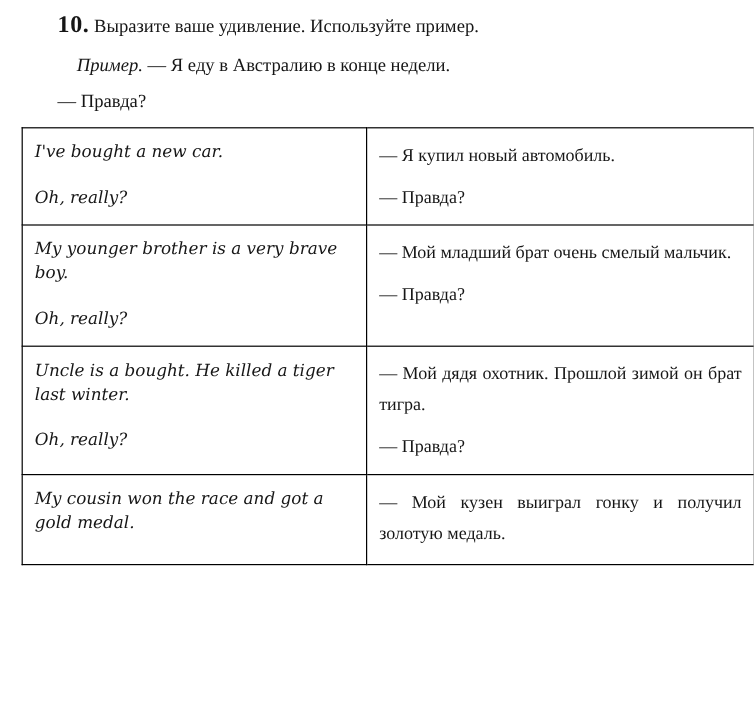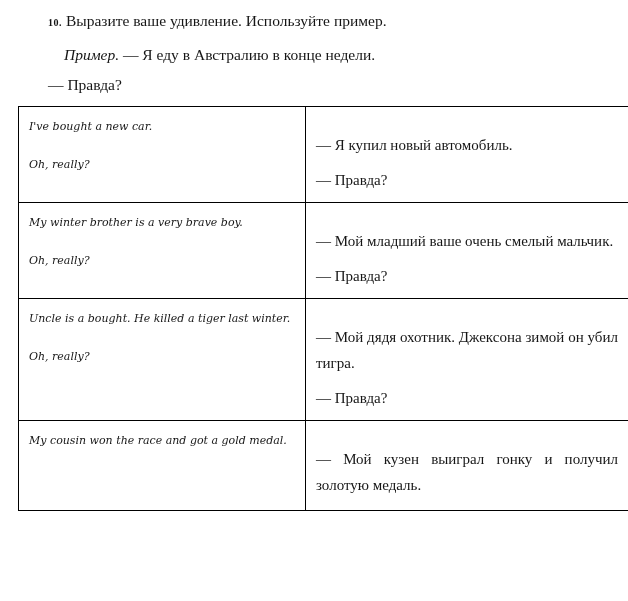--- a/index.html
+++ b/index.html
@@ -23,21 +23,21 @@
     padding-left: 30px;
     padding-right: 20px;
   }
   .instruction-line {
     margin: 4px 0 0 0;
     font-size: 15.5px;
     line-height: 22px;
   }
   .exercise-number {
     font-weight: bold;
-    font-size: 10px;
+    font-size: 20px;
     letter-spacing: 0.5px;
   }
   .example-line {
     margin: 10px 0 0 0;
     font-size: 15.5px;
     line-height: 22px;
   }
   .example-label {
     font-style: italic;
     margin-left: 16px;
@@ -56,41 +56,41 @@
   table.t td {
     border: 1px solid #000000;
     vertical-align: top;
     padding: 8px 10px 12px 10px;
     box-sizing: border-box;
   }
   td.en-cell {
     width: 287px;
     font-family: "DejaVu Serif", serif;
     font-style: italic;
-    font-size: 11px;
+    font-size: 14px;
     line-height: 20px;
   }
   td.ru-cell {
     width: 323px;
     font-family: "Liberation Serif", serif;
     font-size: 15px;
     line-height: 20px;
   }
   td p {
     margin: 0;
   }
   .en-sentence {
     margin: 2px 0 0 0;
   }
   .en-reply {
     margin: 18px 0 0 0;
     font-style: italic;
   }
   .ru-sentence {
-    margin: 17px 0 0 0;
+    margin: 2px 0 0 0;
     text-align: justify;
     line-height: 26px;
   }
   .ru-reply {
     margin: 12px 0 0 0;
   }
 </style>
 </head>
 <body>
 
@@ -115,35 +115,35 @@
           <p class="en-sentence">I've bought a new car.</p>
           <p class="en-reply">Oh, really?</p>
         </td>
         <td class="ru-cell">
           <p class="ru-sentence">— Я купил новый автомобиль.</p>
           <p class="ru-reply">— Правда?</p>
         </td>
       </tr>
       <tr>
         <td class="en-cell">
-          <p class="en-sentence">My winter brother is a very brave boy.</p>
+          <p class="en-sentence">My younger brother is a very brave boy.</p>
           <p class="en-reply">Oh, really?</p>
         </td>
         <td class="ru-cell">
-          <p class="ru-sentence">— Мой младший ваше очень смелый мальчик.</p>
+          <p class="ru-sentence">— Мой младший брат очень смелый мальчик.</p>
           <p class="ru-reply">— Правда?</p>
         </td>
       </tr>
       <tr>
         <td class="en-cell">
           <p class="en-sentence">Uncle is a bought. He killed a tiger last winter.</p>
           <p class="en-reply">Oh, really?</p>
         </td>
         <td class="ru-cell">
-          <p class="ru-sentence">— Мой дядя охотник. Джексона зимой он убил тигра.</p>
+          <p class="ru-sentence">— Мой дядя охотник. Прошлой зимой он брат тигра.</p>
           <p class="ru-reply">— Правда?</p>
         </td>
       </tr>
       <tr>
         <td class="en-cell">
           <p class="en-sentence">My cousin won the race and got a gold medal.</p>
 
         </td>
         <td class="ru-cell">
           <p class="ru-sentence">— Мой кузен выиграл гонку и получил золотую медаль.</p>

